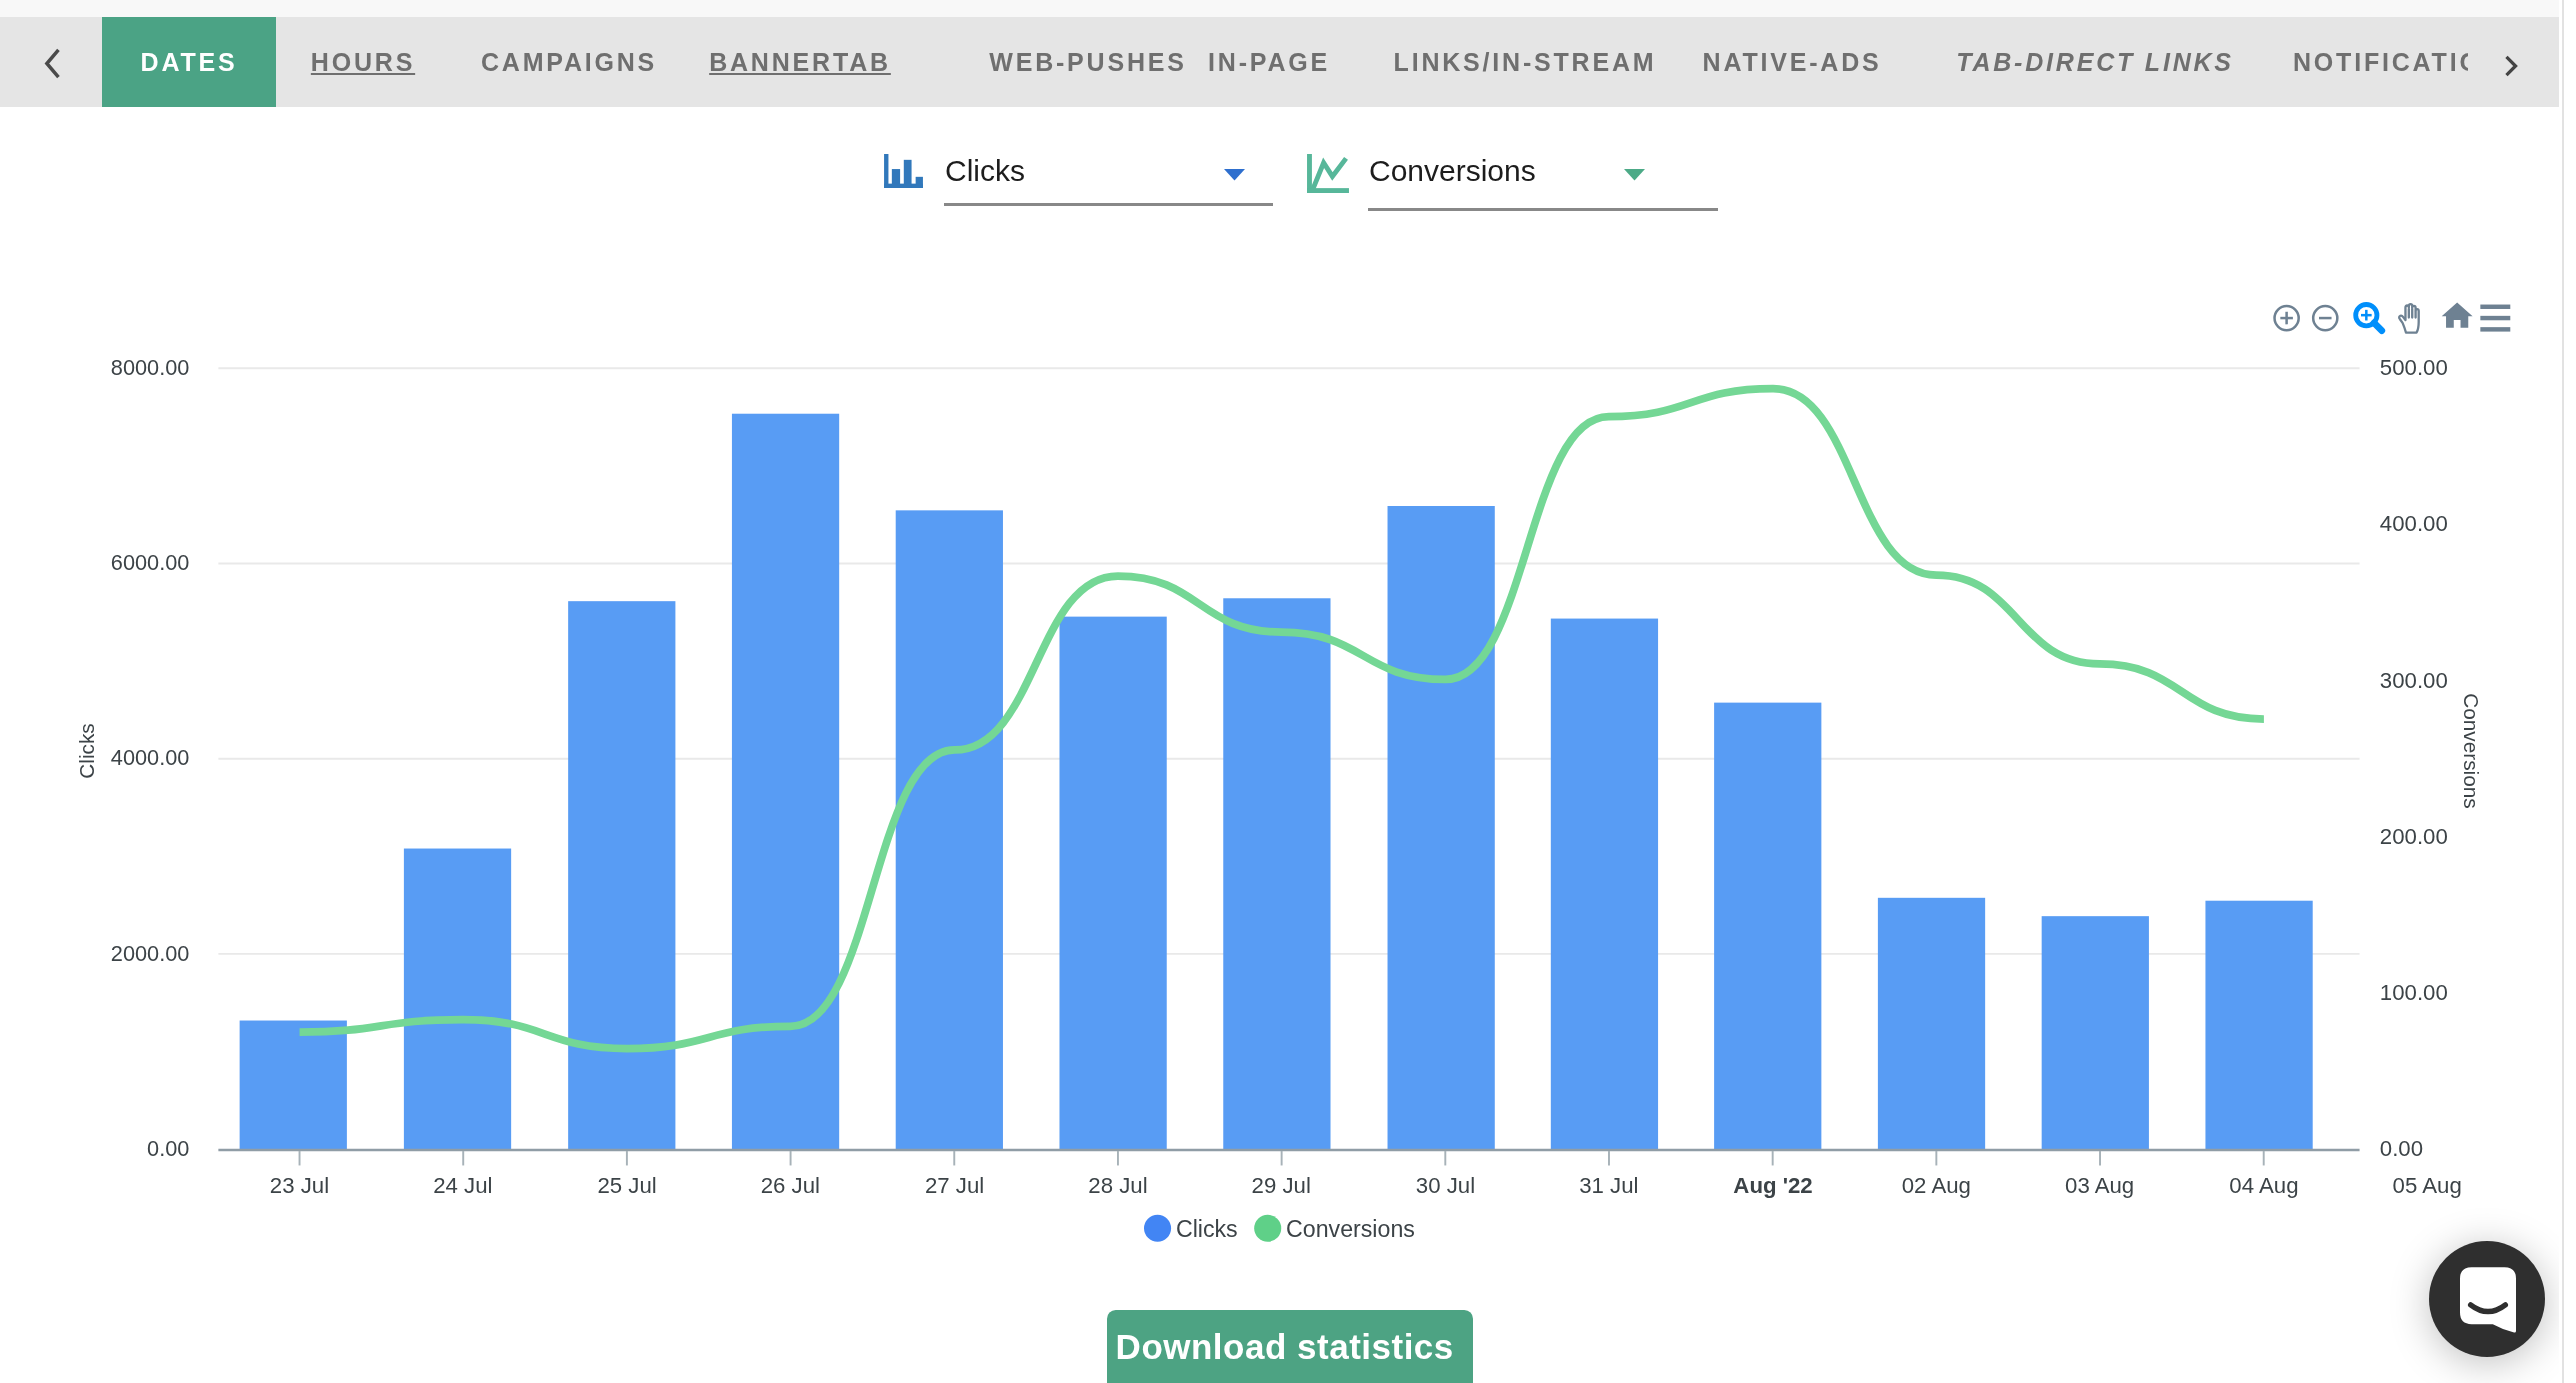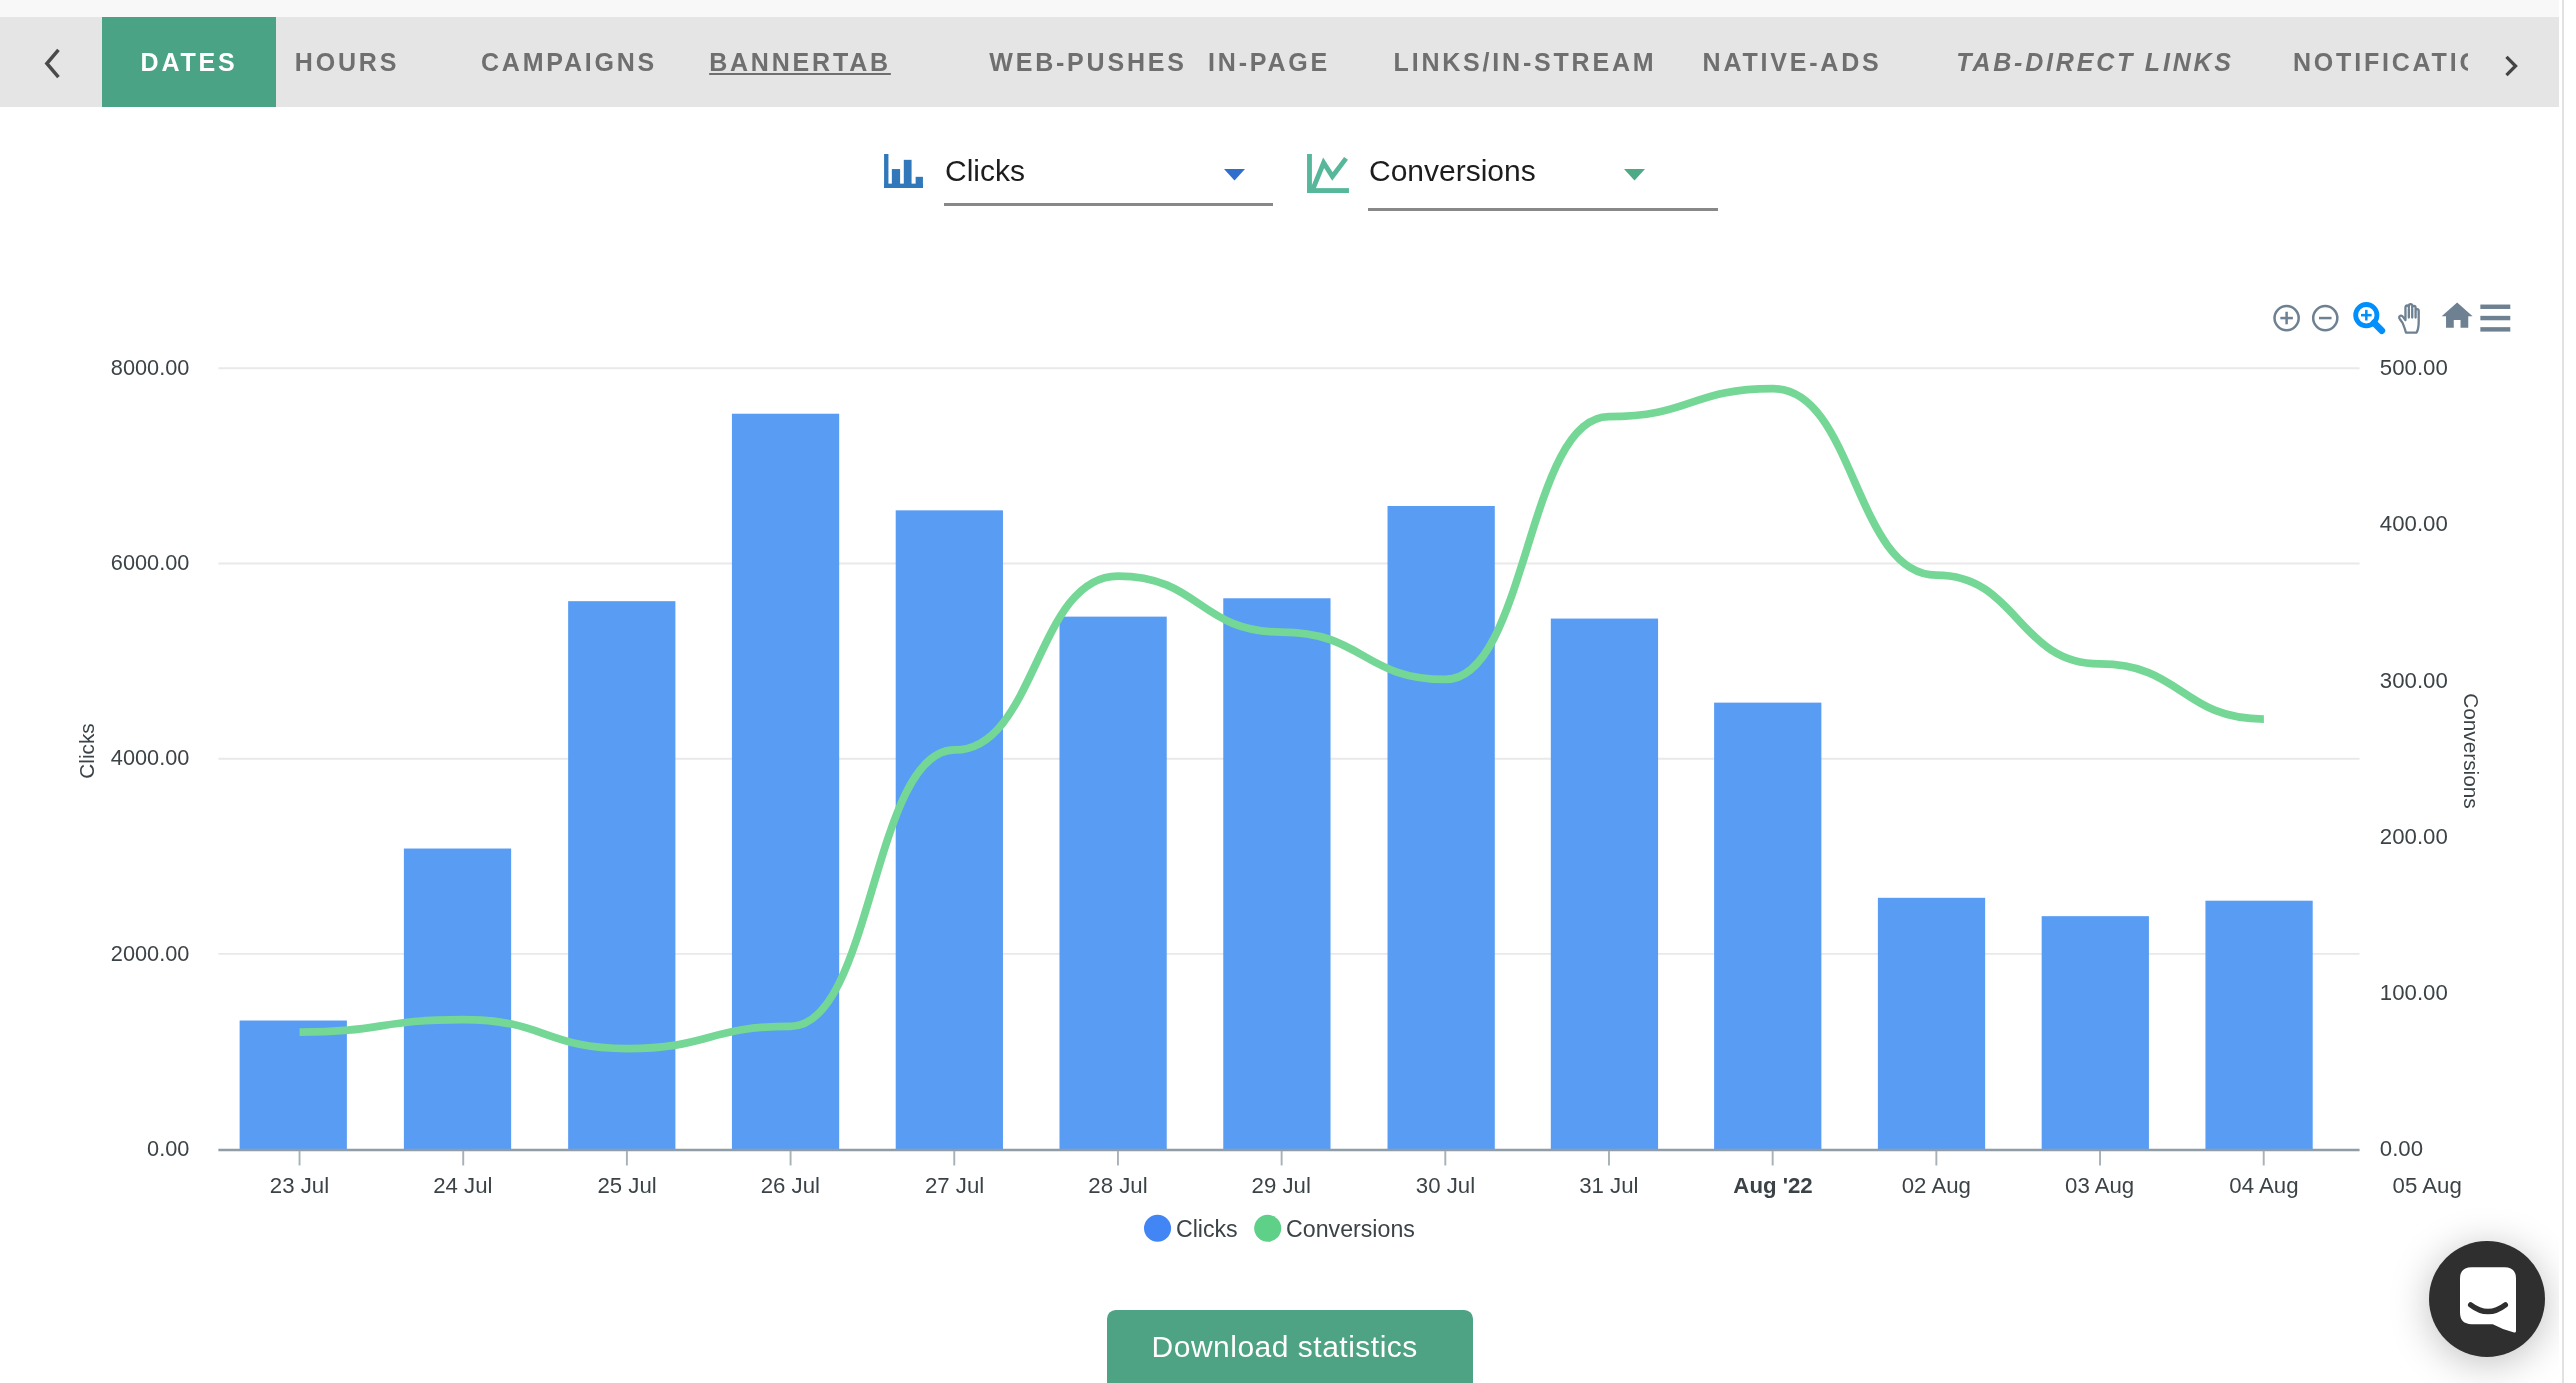--- a/index.html
+++ b/index.html
@@ -9,21 +9,21 @@
 </head>
 <body>
 
 <div class="abs" style="left:0;top:0;width:2559px;height:17.4px;background:#f8f8f8;"></div>
 <div class="abs" style="left:0;top:17.4px;width:2559px;height:90px;background:#e5e5e5;"></div>
 <svg class="abs" style="left:43px;top:47px;" width="19.3" height="33" viewBox="0 0 20 34">
     <path d="M16 3 L4 17 L16 31" fill="none" stroke="#4a4a4a" stroke-width="3.6"></path>
   </svg>
 <div class="abs" style="left:102px;top:17.4px;width:174px;height:90px;background:#4BA385;"></div>
 <div class="tab" style="left:189px;color:#fff;">DATES</div>
-<div class="tab" style="left:347px;">HOURS</div>
+<div class="tab" style="left:363px;text-decoration:underline;">HOURS</div>
 <div class="tab" style="left:569px;">CAMPAIGNS</div>
 <div class="tab" style="left:800px;text-decoration:underline;">BANNERTAB</div>
 <div class="tab" style="left:1088px;">WEB-PUSHES</div>
 <div class="tab" style="left:1269px;">IN-PAGE</div>
 <div class="tab" style="left:1525px;">LINKS/IN-STREAM</div>
 <div class="tab" style="left:1792px;">NATIVE-ADS</div>
 <div class="tab" style="left:2095px;font-style:italic;">TAB-DIRECT LINKS</div>
 <div class="abs" style="left:2293px;top:17.4px;width:175px;height:90px;overflow:hidden;">
   <div style="height:90px;line-height:90px;font-size:25px;font-weight:bold;letter-spacing:2.8px;color:#6f6f6f;white-space:nowrap;">NOTIFICATIONS</div>
 </div>
@@ -175,21 +175,21 @@
 
     <g fill="#6E8192">
       <rect x="2567" y="313" width="31" height="4.6"></rect>
       <rect x="2567" y="324.7" width="31" height="4.6"></rect>
       <rect x="2567" y="336.4" width="31" height="4.6"></rect>
     </g>
   </g>
 </svg>
 
 <div class="abs" style="left:1107px;top:1310px;width:366px;height:93px;background:#4DA383;border-radius:8.7px;text-align:center;">
-  <div style="line-height:73px;color:#fff;font-size:30px;font-weight:normal;letter-spacing:0.5px;margin-left:-10.6px;">Download statistics</div>
+  <div style="line-height:73px;color:#fff;font-size:35px;font-weight:bold;letter-spacing:0.5px;margin-left:-10.6px;">Download statistics</div>
 </div>
 
 <div class="abs" style="left:2429px;top:1241px;width:116px;height:116px;border-radius:50%;background:#2f2f2f;box-shadow:0 5.8px 39px rgba(0,0,0,0.25);"></div>
 <svg class="abs" style="left:2460px;top:1267px;" width="56" height="66" viewBox="0 0 58 68">
   <path d="M12 0 h34 q12 0 12 12 v54 q0 2 -2 1.6 q-11 -2.6 -22 -8.6 h-22 q-12 0 -12 -12 v-35 q0 -12 12 -12 Z" fill="#fff"></path>
   <path d="M11 39 q18 14 36 0" fill="none" stroke="#2f2f2f" stroke-width="5.5" stroke-linecap="round"></path>
 </svg>
 
 <div class="abs" style="left:2559px;top:0;width:17.4px;height:1384px;background:#fff;"></div>
 <div class="abs" style="left:2562px;top:0;width:1.9px;height:1384px;background:#e2e2e2;"></div>

